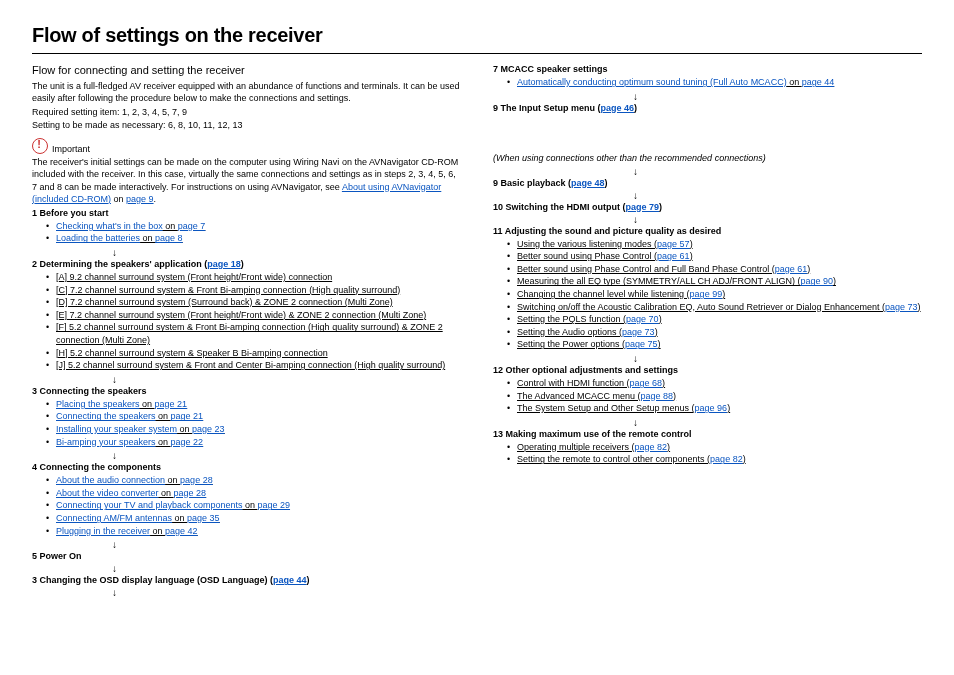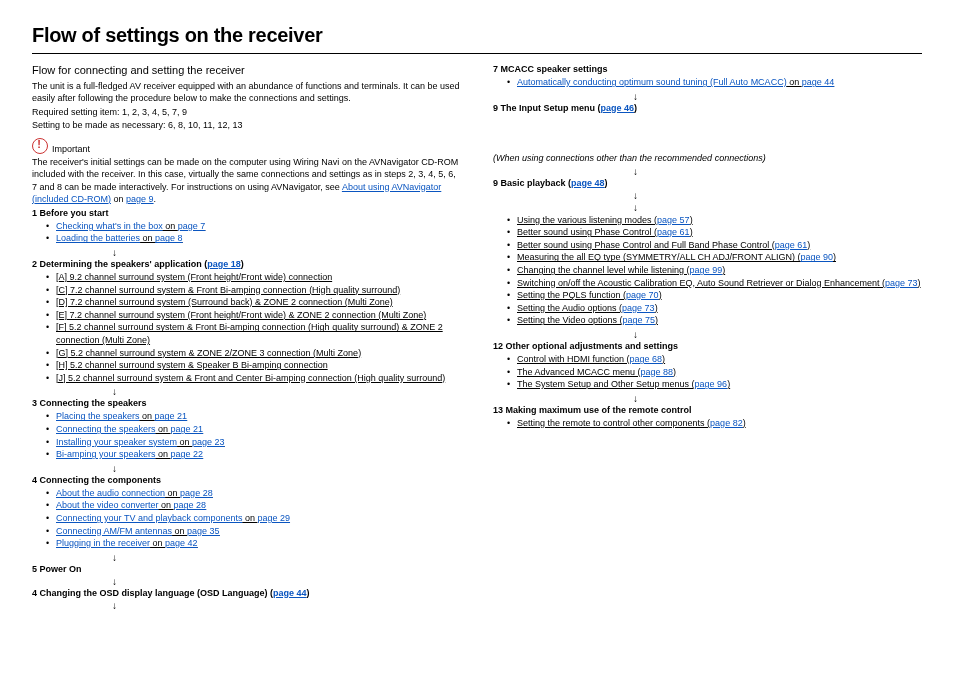--- a/index.html
+++ b/index.html
@@ -137,21 +137,20 @@
     </ul>
     <div class="arrow">↓</div>
 
     <p class="step-head"><span>2    Determining the speakers' application (</span><span class="link">page 18</span><span>)</span></p>
     <ul class="bul">
       <li>[A] 9.2 channel surround system (Front height/Front wide) connection</li>
       <li>[C] 7.2 channel surround system &amp; Front Bi-amping connection (High quality surround)</li>
       <li>[D] 7.2 channel surround system (Surround back) &amp; ZONE 2 connection (Multi Zone)</li>
       <li>[E] 7.2 channel surround system (Front height/Front wide) &amp; ZONE 2 connection (Multi Zone)</li>
       <li>[F] 5.2 channel surround system &amp; Front Bi-amping connection (High quality surround) &amp; ZONE 2 connection (Multi Zone)</li>
-      <li>[G] 5.2 channel surround system &amp; ZONE 2/ZONE 3 connection (Multi Zone)</li>
       <li>[H] 5.2 channel surround system &amp; Speaker B Bi-amping connection</li>
       <li>[J] 5.2 channel surround system &amp; Front and Center Bi-amping connection (High quality surround)</li>
     </ul>
     <div class="arrow">↓</div>
 
     <p class="step-head">3    Connecting the speakers</p>
     <ul class="bul">
       <li><span class="link">Placing the speakers</span><span> on </span><span class="link">page 21</span></li>
       <li><span class="link">Connecting the speakers</span><span> on </span><span class="link">page 21</span></li>
       <li><span class="link">Installing your speaker system</span><span> on </span><span class="link">page 23</span></li>
@@ -165,62 +164,65 @@
       <li><span class="link">About the video converter</span><span> on </span><span class="link">page 28</span></li>
       <li><span class="link">Connecting your TV and playback components</span><span> on </span><span class="link">page 29</span></li>
       <li><span class="link">Connecting AM/FM antennas</span><span> on </span><span class="link">page 35</span></li>
       <li><span class="link">Plugging in the receiver</span><span> on </span><span class="link">page 42</span></li>
     </ul>
     <div class="arrow">↓</div>
 
     <p class="step-head">5    Power On</p>
     <div class="arrow">↓</div>
 
-    <p class="step-head"><span>4    Changing the OSD display language (OSD Language) (</span><span class="link">page 44</span><span>)</span></p>
+    <p class="step-head"><span>3    Changing the OSD display language (OSD Language) (</span><span class="link">page 44</span><span>)</span></p>
     <div class="arrow">↓</div>
 
   </div>
 
   <div class="col">
 
     <p class="step-head" style="margin-top:0">7    MCACC speaker settings</p>
     <ul class="bul">
       <li><span class="link">Automatically conducting optimum sound tuning (Full Auto MCACC)</span><span> on </span><span class="link">page 44</span></li>
     </ul>
     <div class="arrow2">↓</div>
 
     <p class="step-head"><span>9    The Input Setup menu (</span><span class="link">page 46</span><span>)</span></p>
     <p class="italic">(When using connections other than the recommended connections)</p>
     <div class="arrow2">↓</div>
 
     <p class="step-head"><span>9    Basic playback (</span><span class="link">page 48</span><span>)</span></p>
     <div class="arrow2">↓</div>
 
-    <div class="arrow2">↓</div>
-
+    <p class="step-head"><span>10  Switching the HDMI output (</span><span class="link">page 79</span><span>)</span></p>
+    <div class="arrow2">↓</div>
+
+    <p class="step-head">11  Adjusting the sound and picture quality as desired</p>
     <ul class="bul">
       <li><span>Using the various listening modes (</span><span class="link">page 57</span><span>)</span></li>
       <li><span>Better sound using Phase Control (</span><span class="link">page 61</span><span>)</span></li>
       <li><span>Better sound using Phase Control and Full Band Phase Control (</span><span class="link">page 61</span><span>)</span></li>
       <li><span>Measuring the all EQ type (SYMMETRY/ALL CH ADJ/FRONT ALIGN) (</span><span class="link">page 90</span><span>)</span></li>
       <li><span>Changing the channel level while listening (</span><span class="link">page 99</span><span>)</span></li>
       <li><span>Switching on/off the Acoustic Calibration EQ, Auto Sound Retriever or Dialog Enhancement (</span><span class="link">page 73</span><span>)</span></li>
       <li><span>Setting the PQLS function (</span><span class="link">page 70</span><span>)</span></li>
       <li><span>Setting the Audio options (</span><span class="link">page 73</span><span>)</span></li>
-      <li><span>Setting the Video options (</span><span class="link">page 75</span><span>)</span></li>
+      <li><span>Setting the Power options (</span><span class="link">page 75</span><span>)</span></li>
     </ul>
     <div class="arrow2">↓</div>
 
     <p class="step-head">12  Other optional adjustments and settings</p>
     <ul class="bul">
       <li><span>Control with HDMI function (</span><span class="link">page 68</span><span>)</span></li>
       <li><span>The Advanced MCACC menu (</span><span class="link">page 88</span><span>)</span></li>
       <li><span>The System Setup and Other Setup menus (</span><span class="link">page 96</span><span>)</span></li>
     </ul>
     <div class="arrow2">↓</div>
 
     <p class="step-head">13  Making maximum use of the remote control</p>
     <ul class="bul">
+      <li><span>Operating multiple receivers (</span><span class="link">page 82</span><span>)</span></li>
       <li><span>Setting the remote to control other components (</span><span class="link">page 82</span><span>)</span></li>
     </ul>
 
   </div>
 </div>
 
 </body></html>

